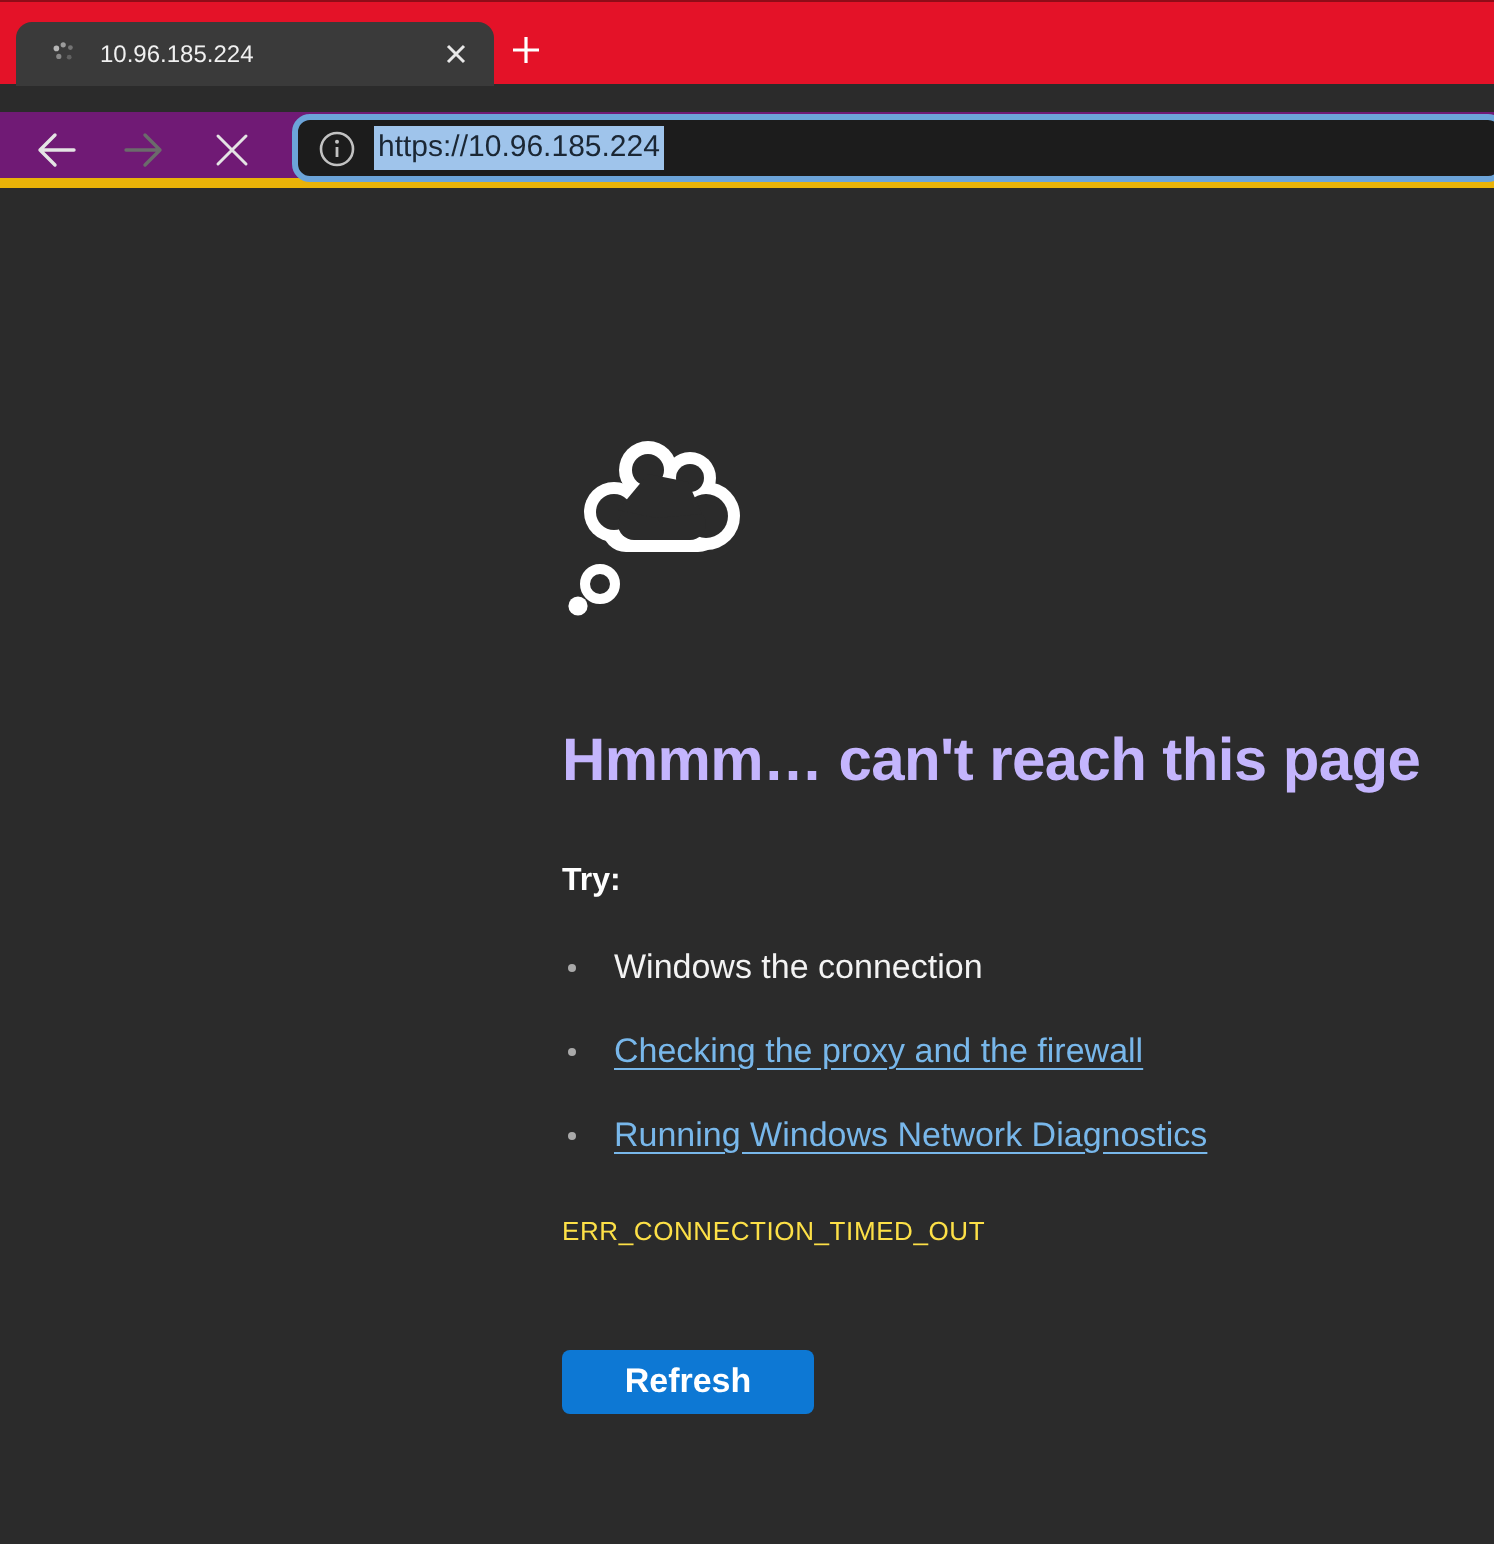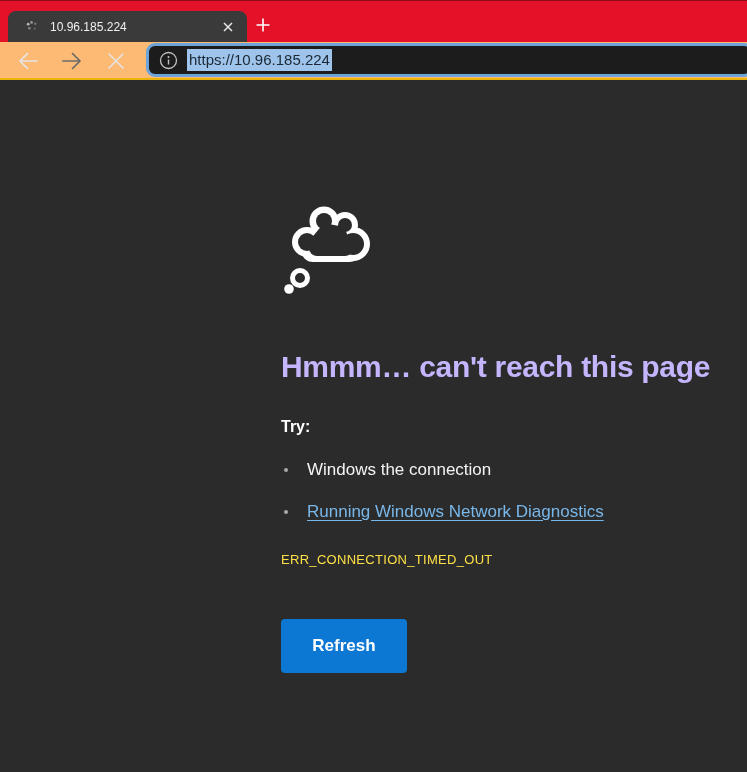--- a/index.html
+++ b/index.html
@@ -29,22 +29,23 @@
     width:18px; height:18px; display:flex; align-items:center; justify-content:center;
     border-radius:4px; cursor:pointer;
   }
   .newtab-btn {
     position:absolute; left:254px; top:15px; width:18px; height:18px;
     display:flex; align-items:center; justify-content:center; cursor:pointer;
   }
 
   
   .toolbar {
-    position:relative; height:38px; background:#fdba74;
-    border-bottom:2px solid #eab308;
+    position:relative; height:38px; background:#701a75;
+    border-bottom:5px solid #eab308;
+    margin-top:14px;
   }
   .nav-btn {
     position:absolute; top:5px; width:30px; height:28px;
     display:flex; align-items:center; justify-content:center; cursor:pointer;
   }
   .nav-back    { left:13px; }
   .nav-forward { left:57px; }
   .nav-stop    { left:101px; }
 
   .addressbar {
@@ -85,21 +86,21 @@
     width:4px; height:4px; border-radius:50%; background:#a9a9a9;
   }
   ul.suggestions a {
     color:#78b7ea; text-decoration:underline; text-underline-offset:3px; cursor:pointer;
   }
 
   .error-code {
     margin-top:30px; font-size:13px; letter-spacing:0.3px; color:#fde047;
   }
   .refresh-btn {
-    margin-top:52px; width:126px; height:54px;
+    margin-top:52px; width:126px; height:32px;
     background:#0d78d4; color:#fff; border:none; border-radius:4px;
     font-family:inherit; font-size:17px; font-weight:bold; cursor:pointer;
     display:flex; align-items:center; justify-content:center;
   }
 </style>
 </head>
 <body>
 
 <div class="tabstrip">
   <div class="tab">
@@ -183,20 +184,23 @@
   <h1 class="err-title">Hmmm… can't reach this page</h1>
 
 
   <div class="try-label">Try:</div>
 
   <ul class="suggestions">
     <li>
       <span>Windows the connection</span>
     </li>
     <li>
+      <a>Checking the proxy and the firewall</a>
+    </li>
+    <li>
       <a>Running Windows Network Diagnostics</a>
     </li>
   </ul>
 
   <div class="error-code">ERR_CONNECTION_TIMED_OUT</div>
 
   <button class="refresh-btn">Refresh</button>
 </div>
 
 </body></html>

